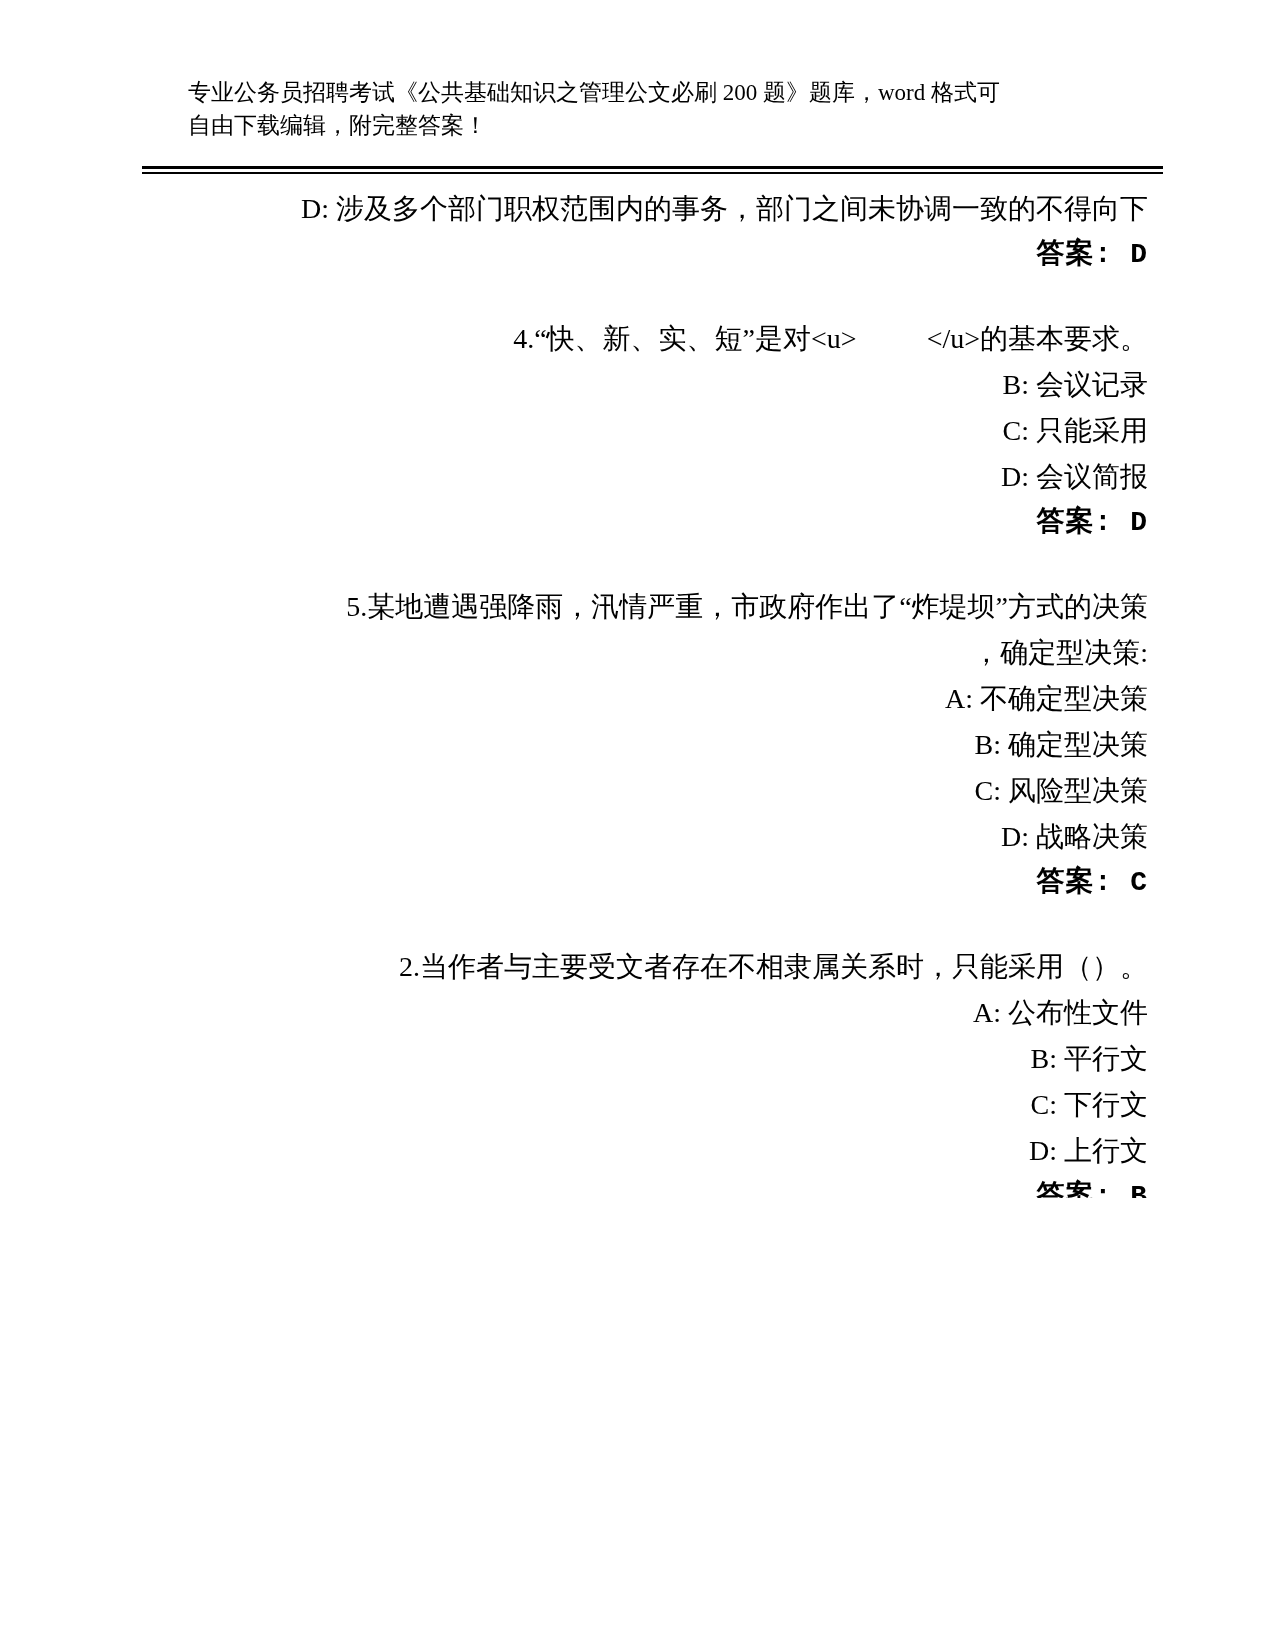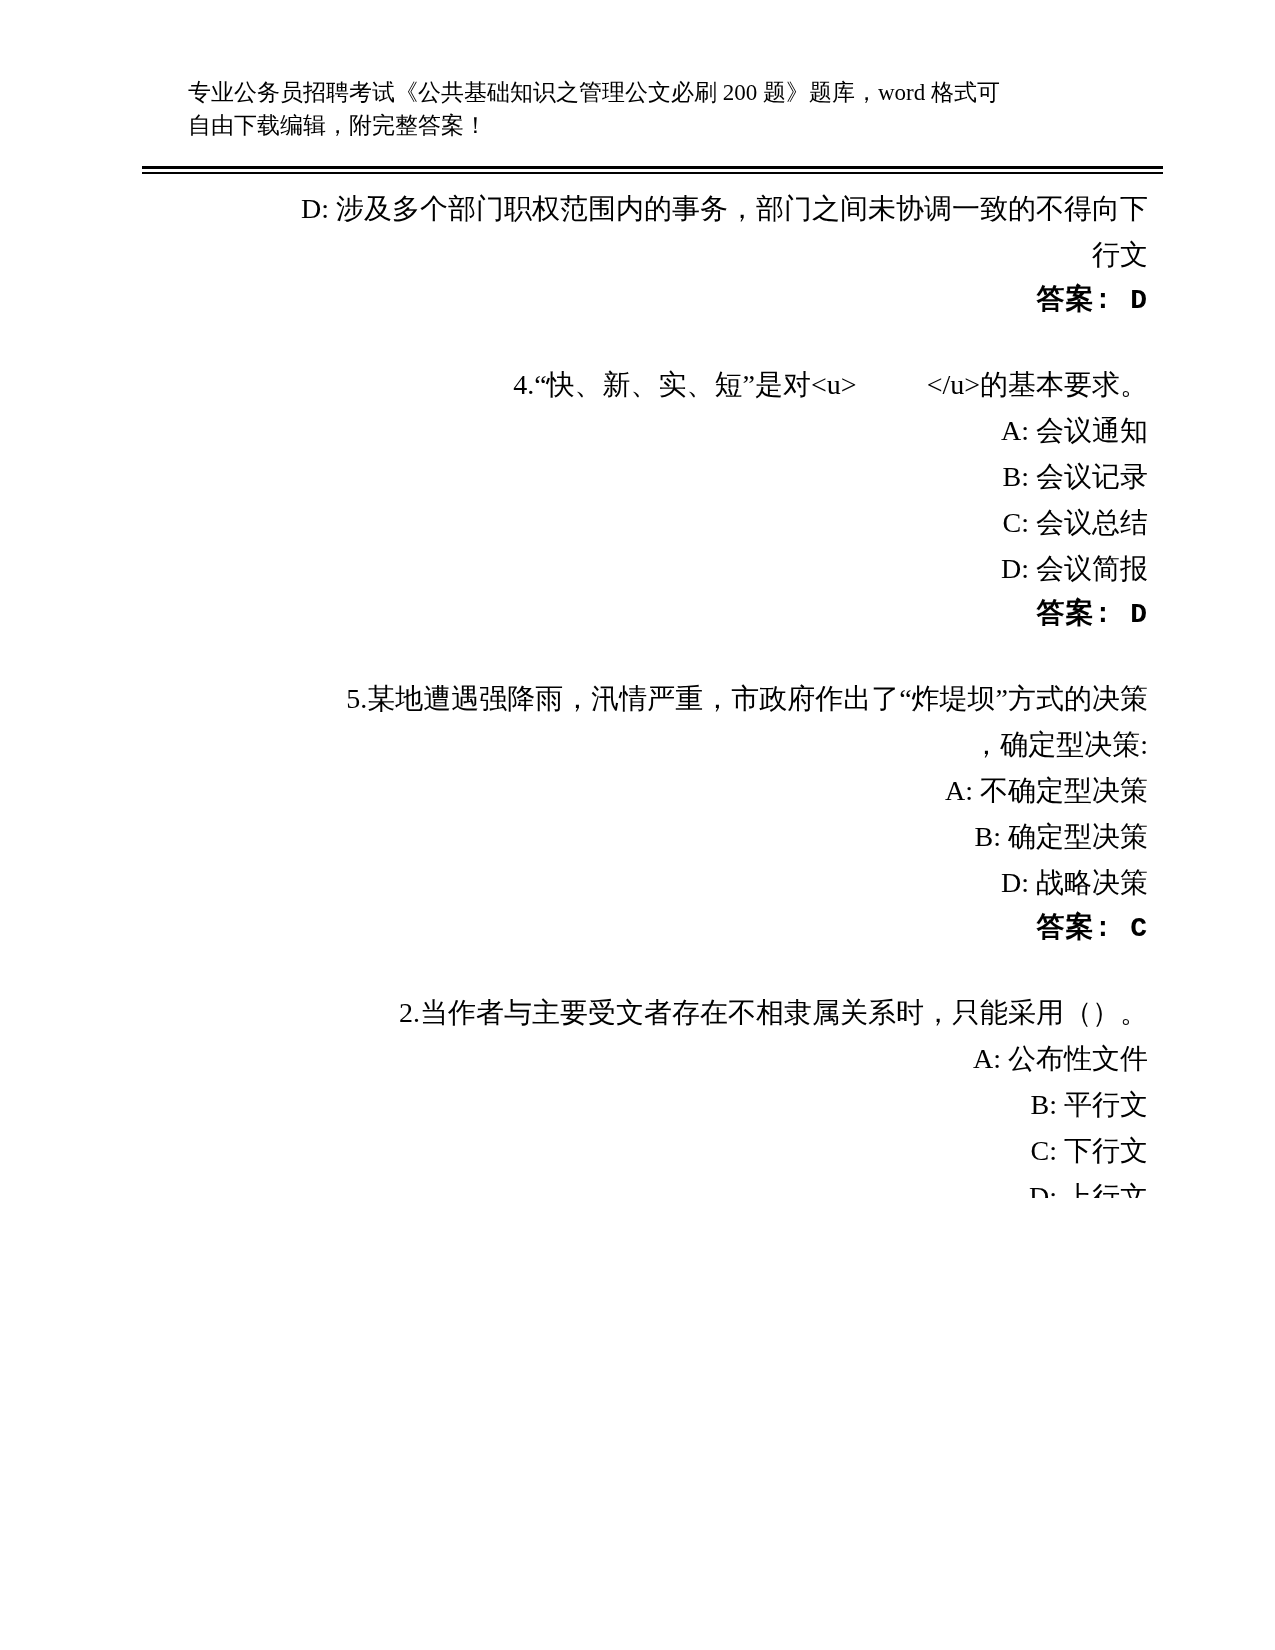--- a/index.html
+++ b/index.html
@@ -70,38 +70,37 @@
       <div class="rule-thick"></div>
       <div class="rule-gap"></div>
       <div class="rule-thin"></div>
     </div>
   </div>
 
   <div class="content">
 
     <div class="block">
       <div class="q-line">D: 涉及多个部门职权范围内的事务，部门之间未协调一致的不得向下</div>
-      <div class="q-line">行文</div>
       <div class="q-line answer">答案: D</div>
     </div>
 
     <div class="block">
       <div class="q-line">4.“快、新、实、短”是对&lt;u&gt;          &lt;/u&gt;的基本要求。</div>
-      <div class="q-line">A: 会议通知</div>
       <div class="q-line">B: 会议记录</div>
-      <div class="q-line">C: 会议总结</div>
+      <div class="q-line">C: 只能采用</div>
       <div class="q-line">D: 会议简报</div>
       <div class="q-line answer">答案: D</div>
     </div>
 
     <div class="block">
       <div class="q-line">5.某地遭遇强降雨，汛情严重，市政府作出了“炸堤坝”方式的决策</div>
       <div class="q-line">，确定型决策:</div>
       <div class="q-line">A: 不确定型决策</div>
       <div class="q-line">B: 确定型决策</div>
+      <div class="q-line">C: 风险型决策</div>
       <div class="q-line">D: 战略决策</div>
       <div class="q-line answer">答案: C</div>
     </div>
 
     <div class="block">
       <div class="q-line">2.当作者与主要受文者存在不相隶属关系时，只能采用（）。</div>
       <div class="q-line">A: 公布性文件</div>
       <div class="q-line">B: 平行文</div>
       <div class="q-line">C: 下行文</div>
       <div class="q-line">D: 上行文</div>

